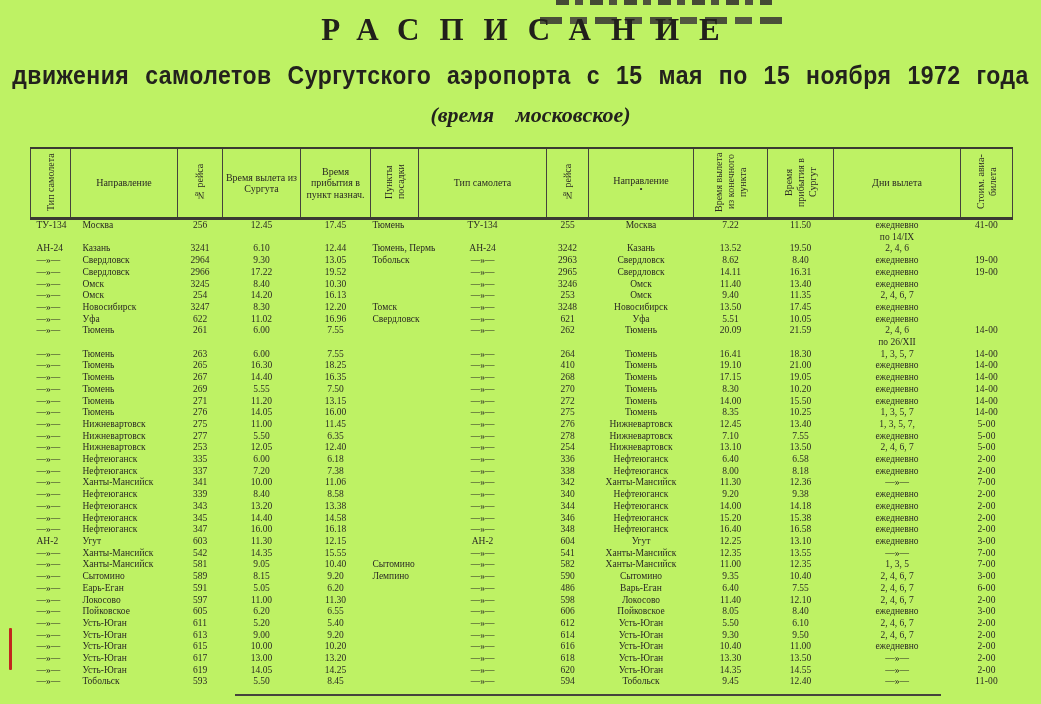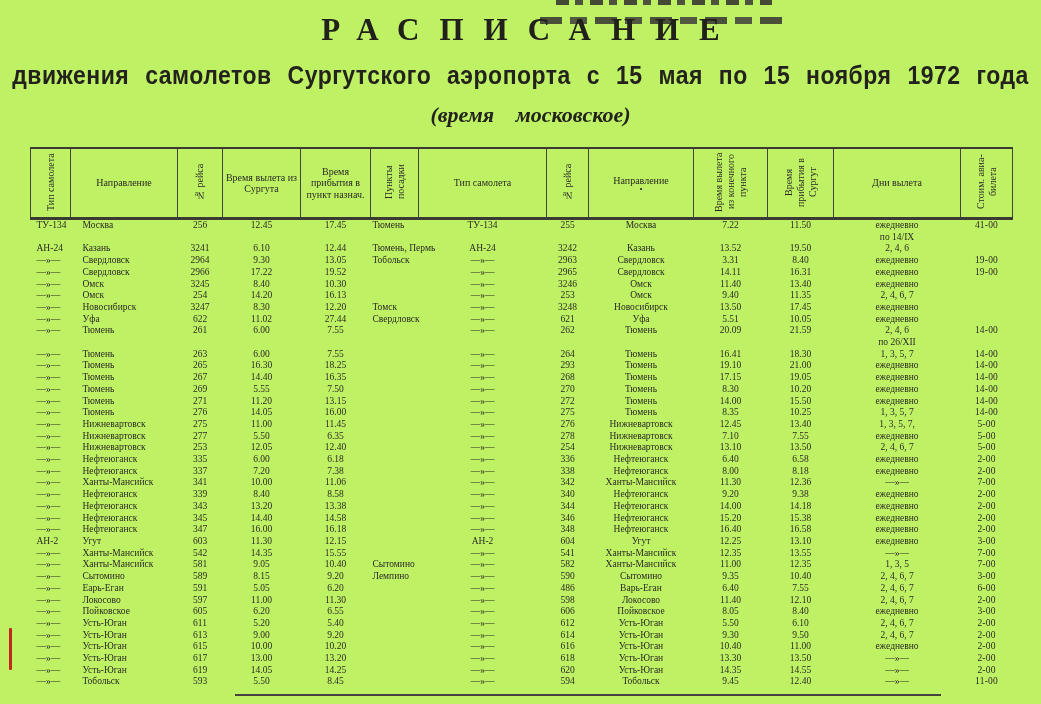--- a/index.html
+++ b/index.html
@@ -154,21 +154,21 @@
         <tr>
           <td>—»—</td>
           <td>Свердловск</td>
           <td>2964</td>
           <td>9.30</td>
           <td>13.05</td>
           <td>Тобольск</td>
           <td>—»—</td>
           <td>2963</td>
           <td>Свердловск</td>
-          <td>3.31</td>
+          <td>8.62</td>
           <td>8.40</td>
           <td>ежедневно</td>
           <td>19-00</td>
         </tr>
         <tr>
           <td>—»—</td>
           <td>Свердловск</td>
           <td>2966</td>
           <td>17.22</td>
           <td>19.52</td>
@@ -224,21 +224,21 @@
           <td>13.50</td>
           <td>17.45</td>
           <td>ежедневно</td>
           <td></td>
         </tr>
         <tr>
           <td>—»—</td>
           <td>Уфа</td>
           <td>622</td>
           <td>11.02</td>
-          <td>27.44</td>
+          <td>16.96</td>
           <td>Свердловск</td>
           <td>—»—</td>
           <td>621</td>
           <td>Уфа</td>
           <td>5.51</td>
           <td>10.05</td>
           <td>ежедневно</td>
           <td></td>
         </tr>
         <tr class="tall">
@@ -275,21 +275,21 @@
           <td>14-00</td>
         </tr>
         <tr>
           <td>—»—</td>
           <td>Тюмень</td>
           <td>265</td>
           <td>16.30</td>
           <td>18.25</td>
           <td></td>
           <td>—»—</td>
-          <td>293</td>
+          <td>410</td>
           <td>Тюмень</td>
           <td>19.10</td>
           <td>21.00</td>
           <td>ежедневно</td>
           <td>14-00</td>
         </tr>
         <tr>
           <td>—»—</td>
           <td>Тюмень</td>
           <td>267</td>

